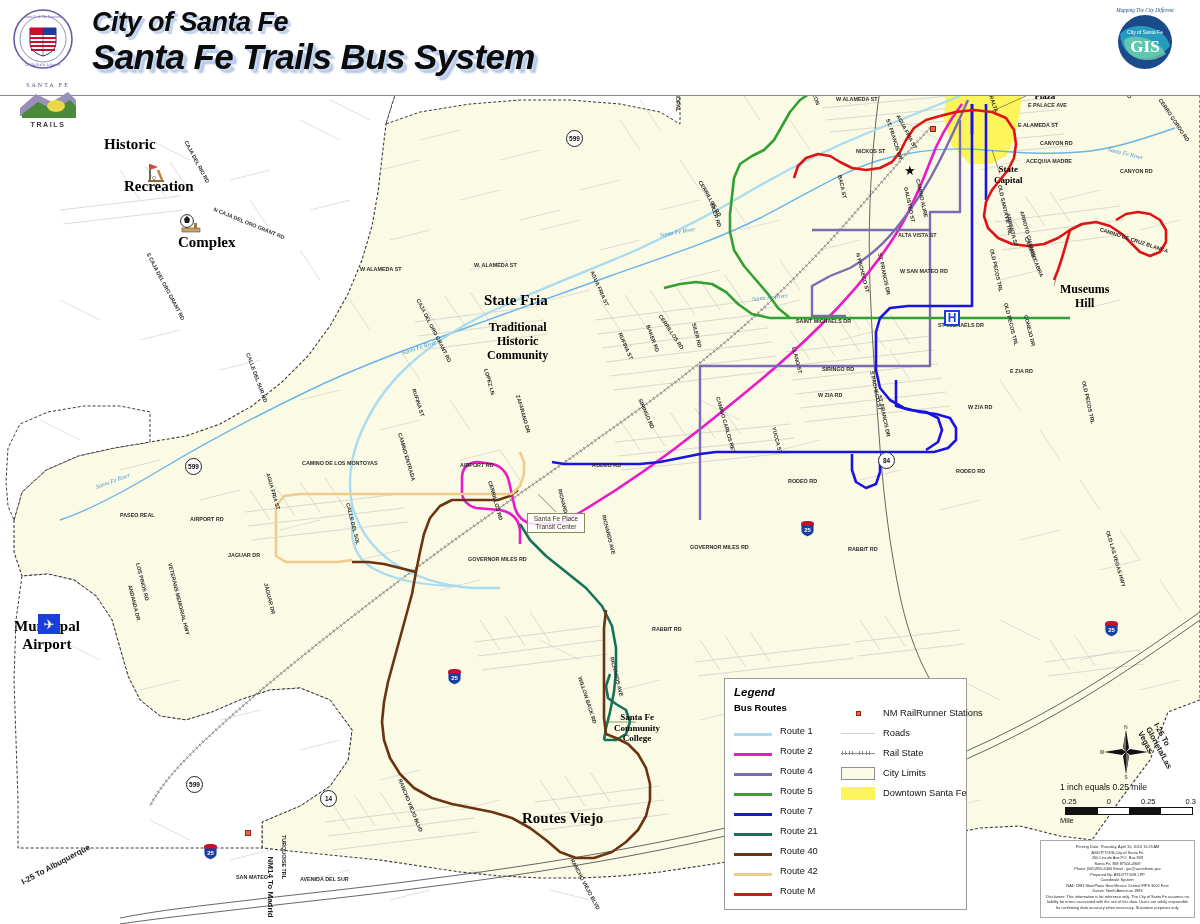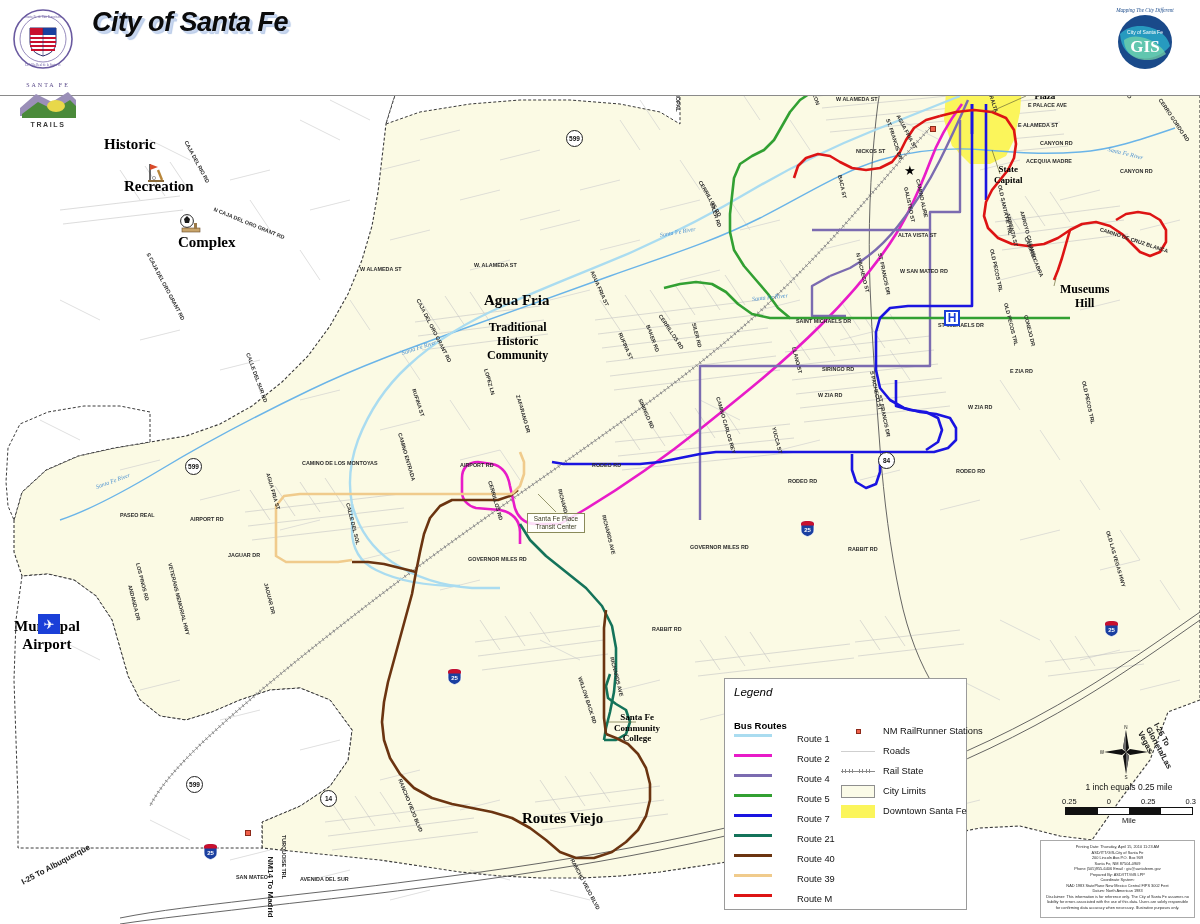--- a/index.html
+++ b/index.html
@@ -134,40 +134,39 @@
     left: 724px; top: 678px;
     width: 243px; height: 232px;
     background: #ffffff;
     border: 1px solid #9a9a9a;
     z-index: 35;
     padding: 7px 9px;
   }
   #legend-title {
     font-family: "Liberation Sans", sans-serif;
     font-style: italic;
-    font-weight: normal;
+    font-weight: bold;
     font-size: 11.5px;
     color: #000;
-    margin-bottom: 22px;
+    margin-bottom: 4px;
   }
   #legend-cols { display: flex; gap: 4px; }
   #legend-left { width: 113px; }
   #legend-right { width: 118px; padding-top: 1px; }
   .legend-subhead {
     font-family: "Liberation Sans", sans-serif;
     font-weight: bold;
     font-size: 9.5px;
     color: #000;
     margin-bottom: 3px;
   }
   .legend-row {
     display: flex;
-    align-items: flex-start;
+    align-items: flex-end;
     height: 20px;
-    gap: 17px;
   }
   .route-swatch {
     width: 38px; height: 2.6px;
     margin-right: 8px;
     flex: 0 0 38px;
   }
   .legend-text {
     font-family: "Liberation Sans", sans-serif;
     font-size: 9.3px;
     color: #111;
@@ -228,21 +227,21 @@
     position: absolute;
     left: 1100px; top: 724px;
     width: 52px; height: 56px;
     z-index: 35;
   }
   #scale-block {
     position: absolute;
     left: 1060px; top: 782px;
     width: 138px;
     z-index: 35;
-    text-align: center;
+    text-align: left;
   }
   #scale-text {
     font-family: "Liberation Sans", sans-serif;
     font-size: 8.5px;
     color: #111;
     margin-bottom: 5px;
   }
   #scale-ticks {
     display: flex;
     justify-content: space-between;
@@ -629,39 +628,40 @@
     <text x="36" y="9" font-size="6" fill="#5a4a8a" text-anchor="middle" font-family="Liberation Serif, serif" letter-spacing="2">SANTA FE</text>
     <path d="M8,30 L24,16 L40,24 L56,14 L64,22 L64,38 L8,38 Z" fill="#9a8fb8"></path>
     <path d="M10,36 L26,24 L42,32 L58,22 L64,28 L64,40 L10,40 Z" fill="#4a8a3a"></path>
     <ellipse cx="44" cy="28" rx="9" ry="6" fill="#e8d84a"></ellipse>
     <path d="M14,42 L64,42 L64,44 L14,44 Z" fill="#ffffff"></path>
     <text x="36" y="49" font-size="7" fill="#3a3a3a" text-anchor="middle" font-family="Liberation Sans, sans-serif" font-weight="bold" letter-spacing="1.6">TRAILS</text>
   </svg>
 
   <div id="title-block">
     <div class="title-line1">City of Santa Fe</div>
+    <div class="title-line2">Santa Fe Trails Bus System</div>
   </div>
 
   <svg id="gis-logo" viewBox="0 0 98 72">
     <rect x="0" y="0" width="98" height="72" fill="#ffffff"></rect>
     <circle cx="49" cy="38" r="27" fill="#1a4a8a"></circle>
     <path d="M24,30 C32,22 44,20 56,24 C66,27 72,34 74,42
              C68,50 56,56 44,54 C32,52 25,44 24,30 Z" fill="#2aa8c8" opacity="0.85"></path>
     <path d="M28,36 C36,30 48,32 58,38 C64,42 68,46 70,50
              C62,56 50,58 40,54 C32,50 28,44 28,36 Z" fill="#7ad8a8" opacity="0.7"></path>
     <text x="49" y="48" font-size="17" fill="#ffffff" text-anchor="middle" font-family="Liberation Serif, serif" font-weight="bold">GIS</text>
     <text x="49" y="30" font-size="5" fill="#ffffff" text-anchor="middle" font-family="Liberation Sans, sans-serif">City of Santa Fe</text>
     <text x="49" y="8" font-size="5.2" fill="#1a4a8a" text-anchor="middle" font-family="Liberation Serif, serif" font-style="italic">Mapping The City Different</text>
   </svg>
 
   <div id="places-layer">
       <div class="place-label big-place" style="left: 104px; top: 136px;">Historic</div>
       <div class="place-label big-place" style="left: 124px; top: 178px;">Recreation</div>
       <div class="place-label big-place" style="left: 178px; top: 234px;">Complex</div>
-      <div class="place-label big-place" style="left: 484px; top: 292px;">Agua Fria</div>
+      <div class="place-label big-place" style="left: 484px; top: 292px;">State Fria</div>
       <div class="place-label mid-place" style="left: 487px; top: 320px;">Traditional
 Historic
 Community</div>
       <div class="place-label big-place" style="left: 14px; top: 618px;">Municipal
 Airport</div>
       <div class="place-label mid-place" style="left: 1060px; top: 282px;">Museums
 Hill</div>
       <div class="place-label big-place" style="left: 522px; top: 810px;">Routes Viejo</div>
       <div class="place-label small-place" style="left: 614px; top: 712px;">Santa Fe
 Community
@@ -875,21 +875,21 @@
             <div class="legend-row">
               <div class="route-swatch" style="background: rgb(20, 115, 90);"></div>
               <div class="legend-text">Route 21</div>
             </div>
             <div class="legend-row">
               <div class="route-swatch" style="background: rgb(107, 52, 16);"></div>
               <div class="legend-text">Route 40</div>
             </div>
             <div class="legend-row">
               <div class="route-swatch" style="background: rgb(240, 203, 140);"></div>
-              <div class="legend-text">Route 39</div>
+              <div class="legend-text">Route 42</div>
             </div>
             <div class="legend-row">
               <div class="route-swatch" style="background: rgb(221, 20, 20);"></div>
               <div class="legend-text">Route M</div>
             </div>
           </div>
       </div>
       <div id="legend-right">
         <div id="symbol-rows">
             <div class="legend-row-r">

